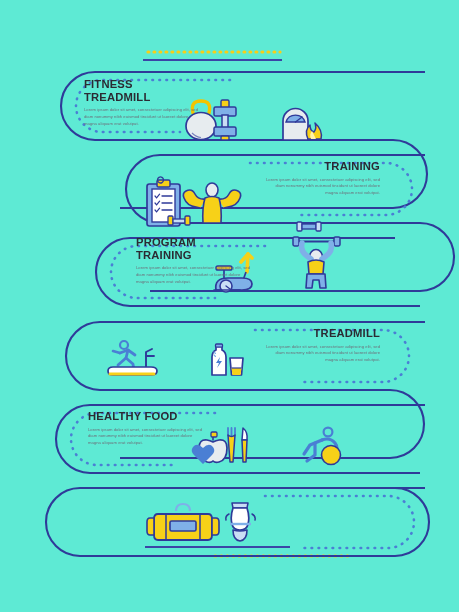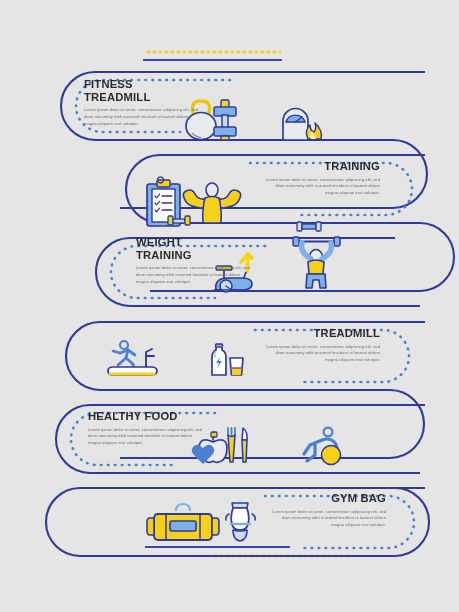--- a/index.html
+++ b/index.html
@@ -5,21 +5,21 @@
   * { box-sizing: border-box; margin: 0; padding: 0; }
   html, body {
     width: 459px; height: 612px;
     background: #ffffff;
     font-family: "Liberation Sans", sans-serif;
     overflow: hidden;
   }
   #infographic {
     position: relative;
     width: 459px; height: 612px;
-    background: #e5e5e5;
+    background: #5eead4;
   }
   #snake-svg {
     position: absolute;
     left: 0; top: 0;
     width: 459px; height: 612px;
     pointer-events: none;
   }
   .band-text { position: absolute; }
   .band-title {
     font-weight: bold;
@@ -220,40 +220,34 @@
 
   <div class="band-text align-right" style="left:262px; top:160px; width:118px;">
     <div class="band-title">
       <div>TRAINING</div>
     </div>
     <div class="band-body">Lorem ipsum dolor sit amet, consectetuer adipiscing elit, sed diam nonummy nibh euismod tincidunt ut laoreet dolore magna aliquam erat volutpat.</div>
   </div>
 
   <div class="band-text align-left" style="left:136px; top:236px; width:118px;">
     <div class="band-title">
-      <div>WEIGHT</div>
+      <div>PROGRAM</div>
       <div>TRAINING</div>
     </div>
     <div class="band-body">Lorem ipsum dolor sit amet, consectetuer adipiscing elit, sed diam nonummy nibh euismod tincidunt ut laoreet dolore magna aliquam erat volutpat.</div>
   </div>
 
   <div class="band-text align-right" style="left:262px; top:327px; width:118px;">
     <div class="band-title">
       <div>TREADMILL</div>
     </div>
     <div class="band-body">Lorem ipsum dolor sit amet, consectetuer adipiscing elit, sed diam nonummy nibh euismod tincidunt ut laoreet dolore magna aliquam erat volutpat.</div>
   </div>
 
   <div class="band-text align-left" style="left:88px; top:410px; width:118px;">
     <div class="band-title">
       <div>HEALTHY FOOD</div>
     </div>
     <div class="band-body">Lorem ipsum dolor sit amet, consectetuer adipiscing elit, sed diam nonummy nibh euismod tincidunt ut laoreet dolore magna aliquam erat volutpat.</div>
   </div>
 
-  <div class="band-text align-right" style="left:268px; top:492px; width:118px;">
-    <div class="band-title">
-      <div>GYM BAG</div>
-    </div>
-    <div class="band-body">Lorem ipsum dolor sit amet, consectetuer adipiscing elit, sed diam nonummy nibh euismod tincidunt ut laoreet dolore magna aliquam erat volutpat.</div>
-  </div>
 
 </div>
 
 </body></html>

